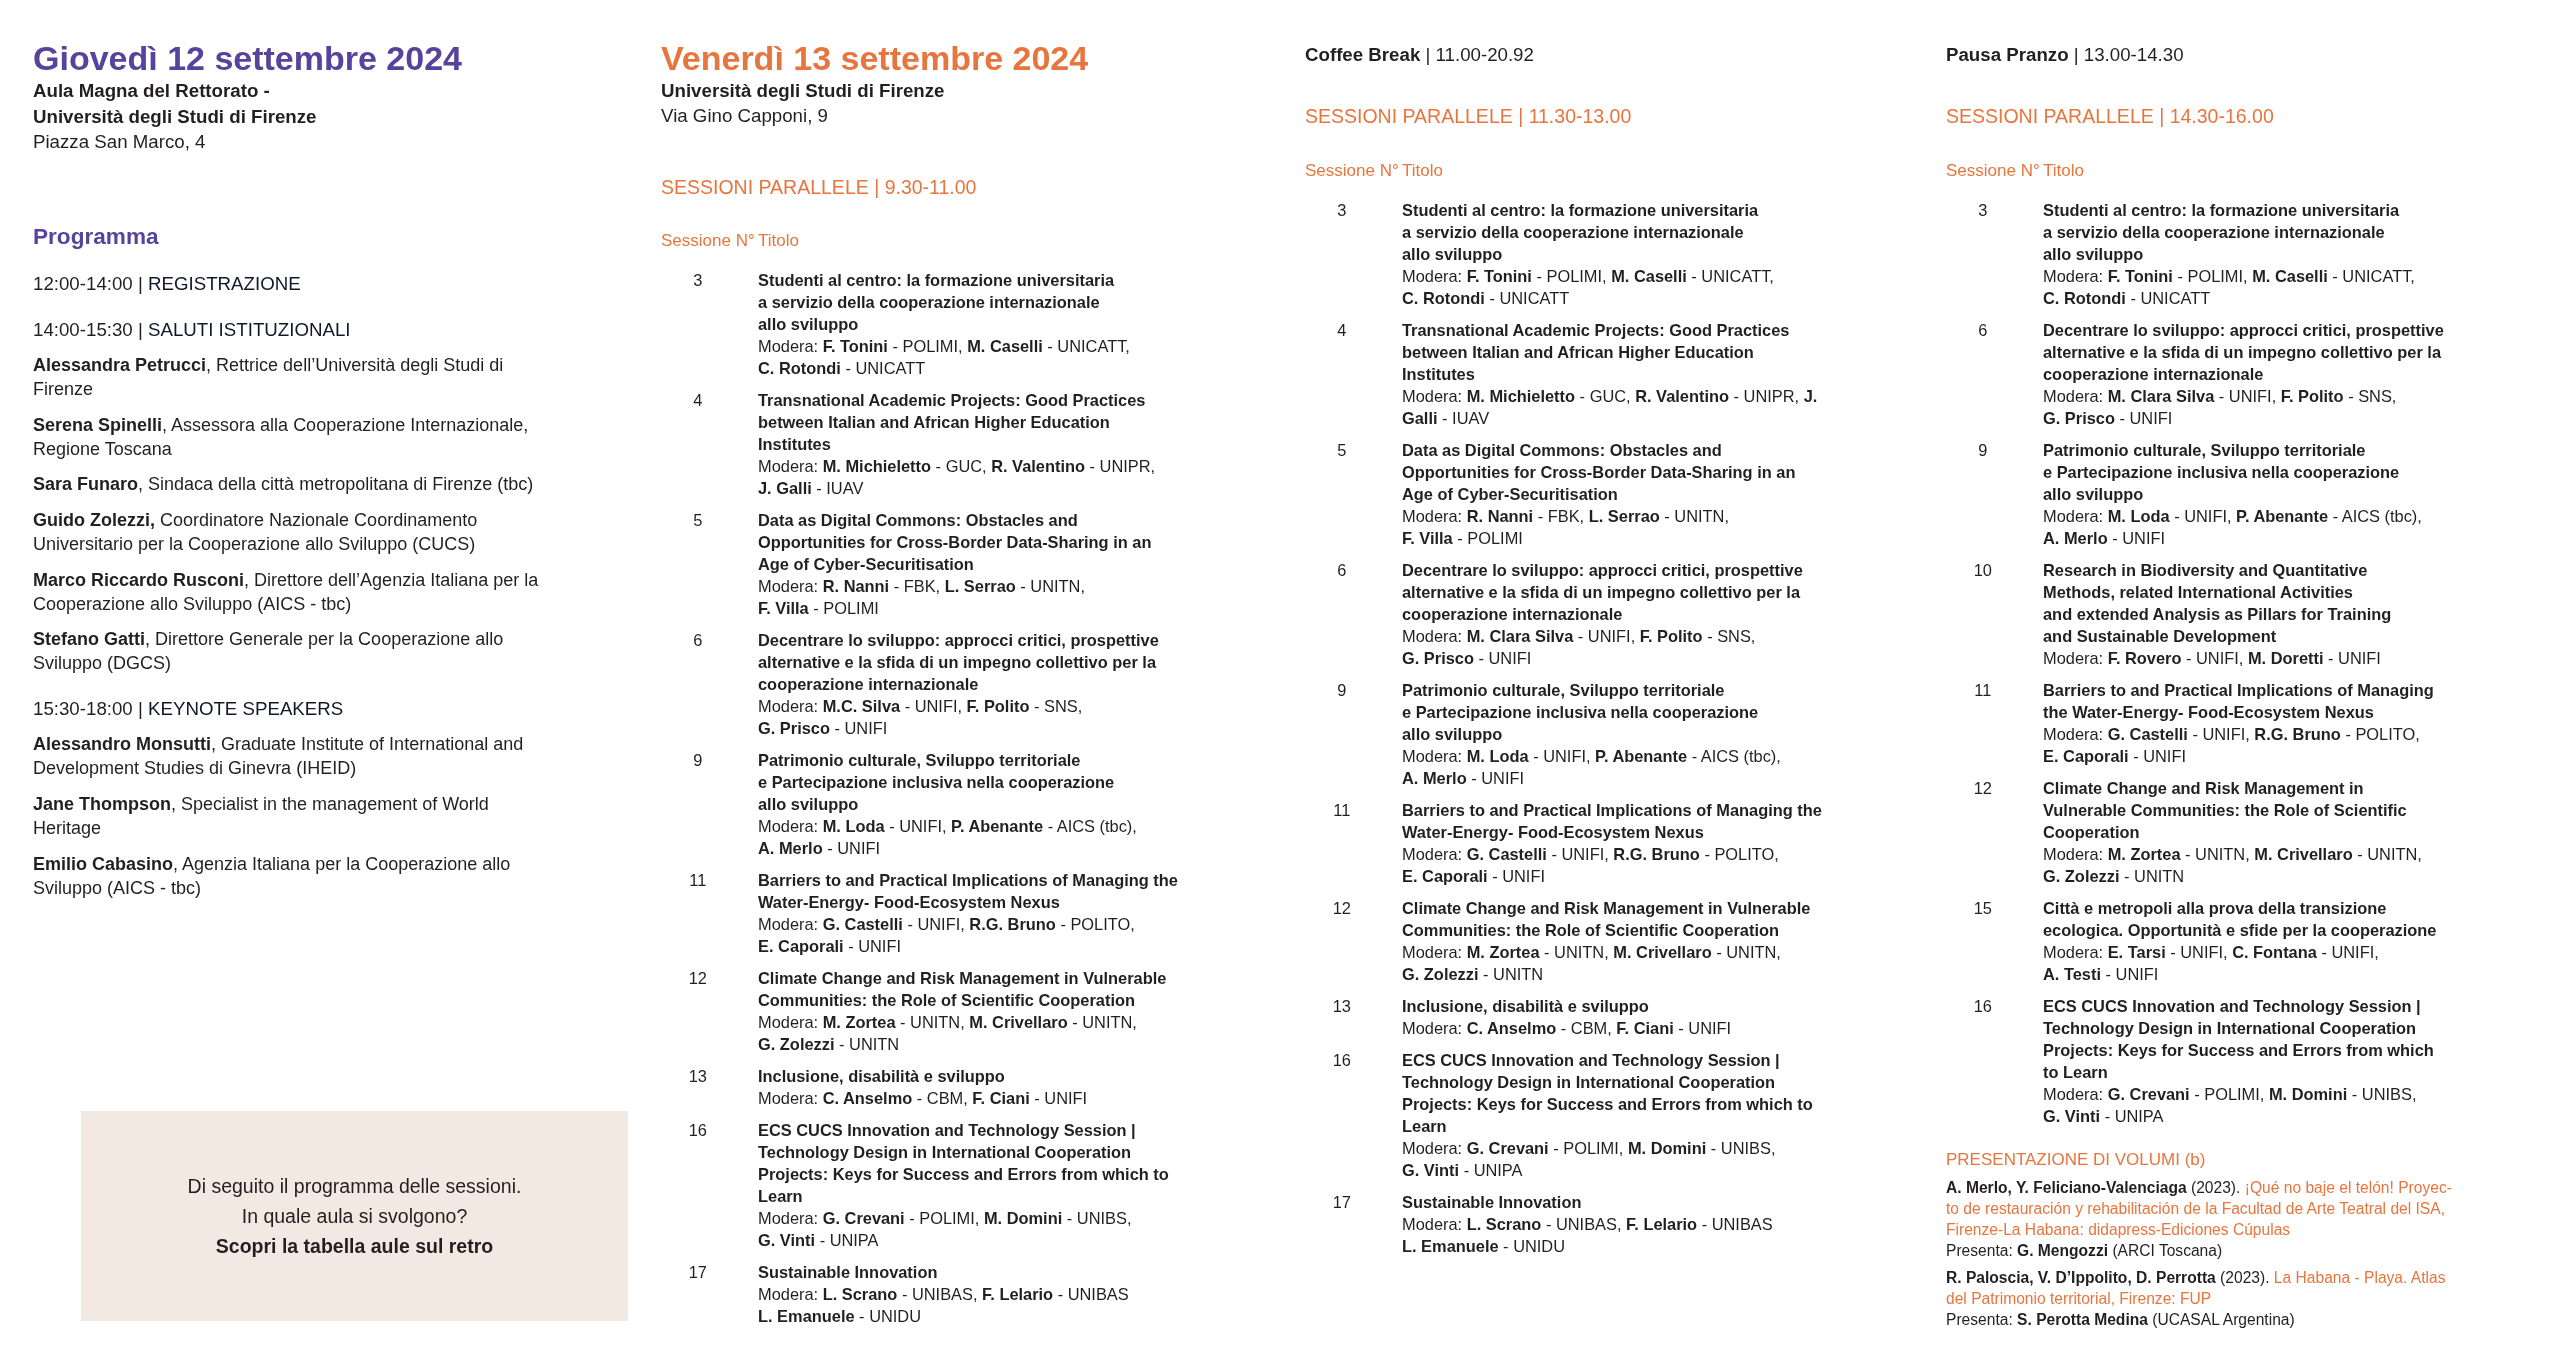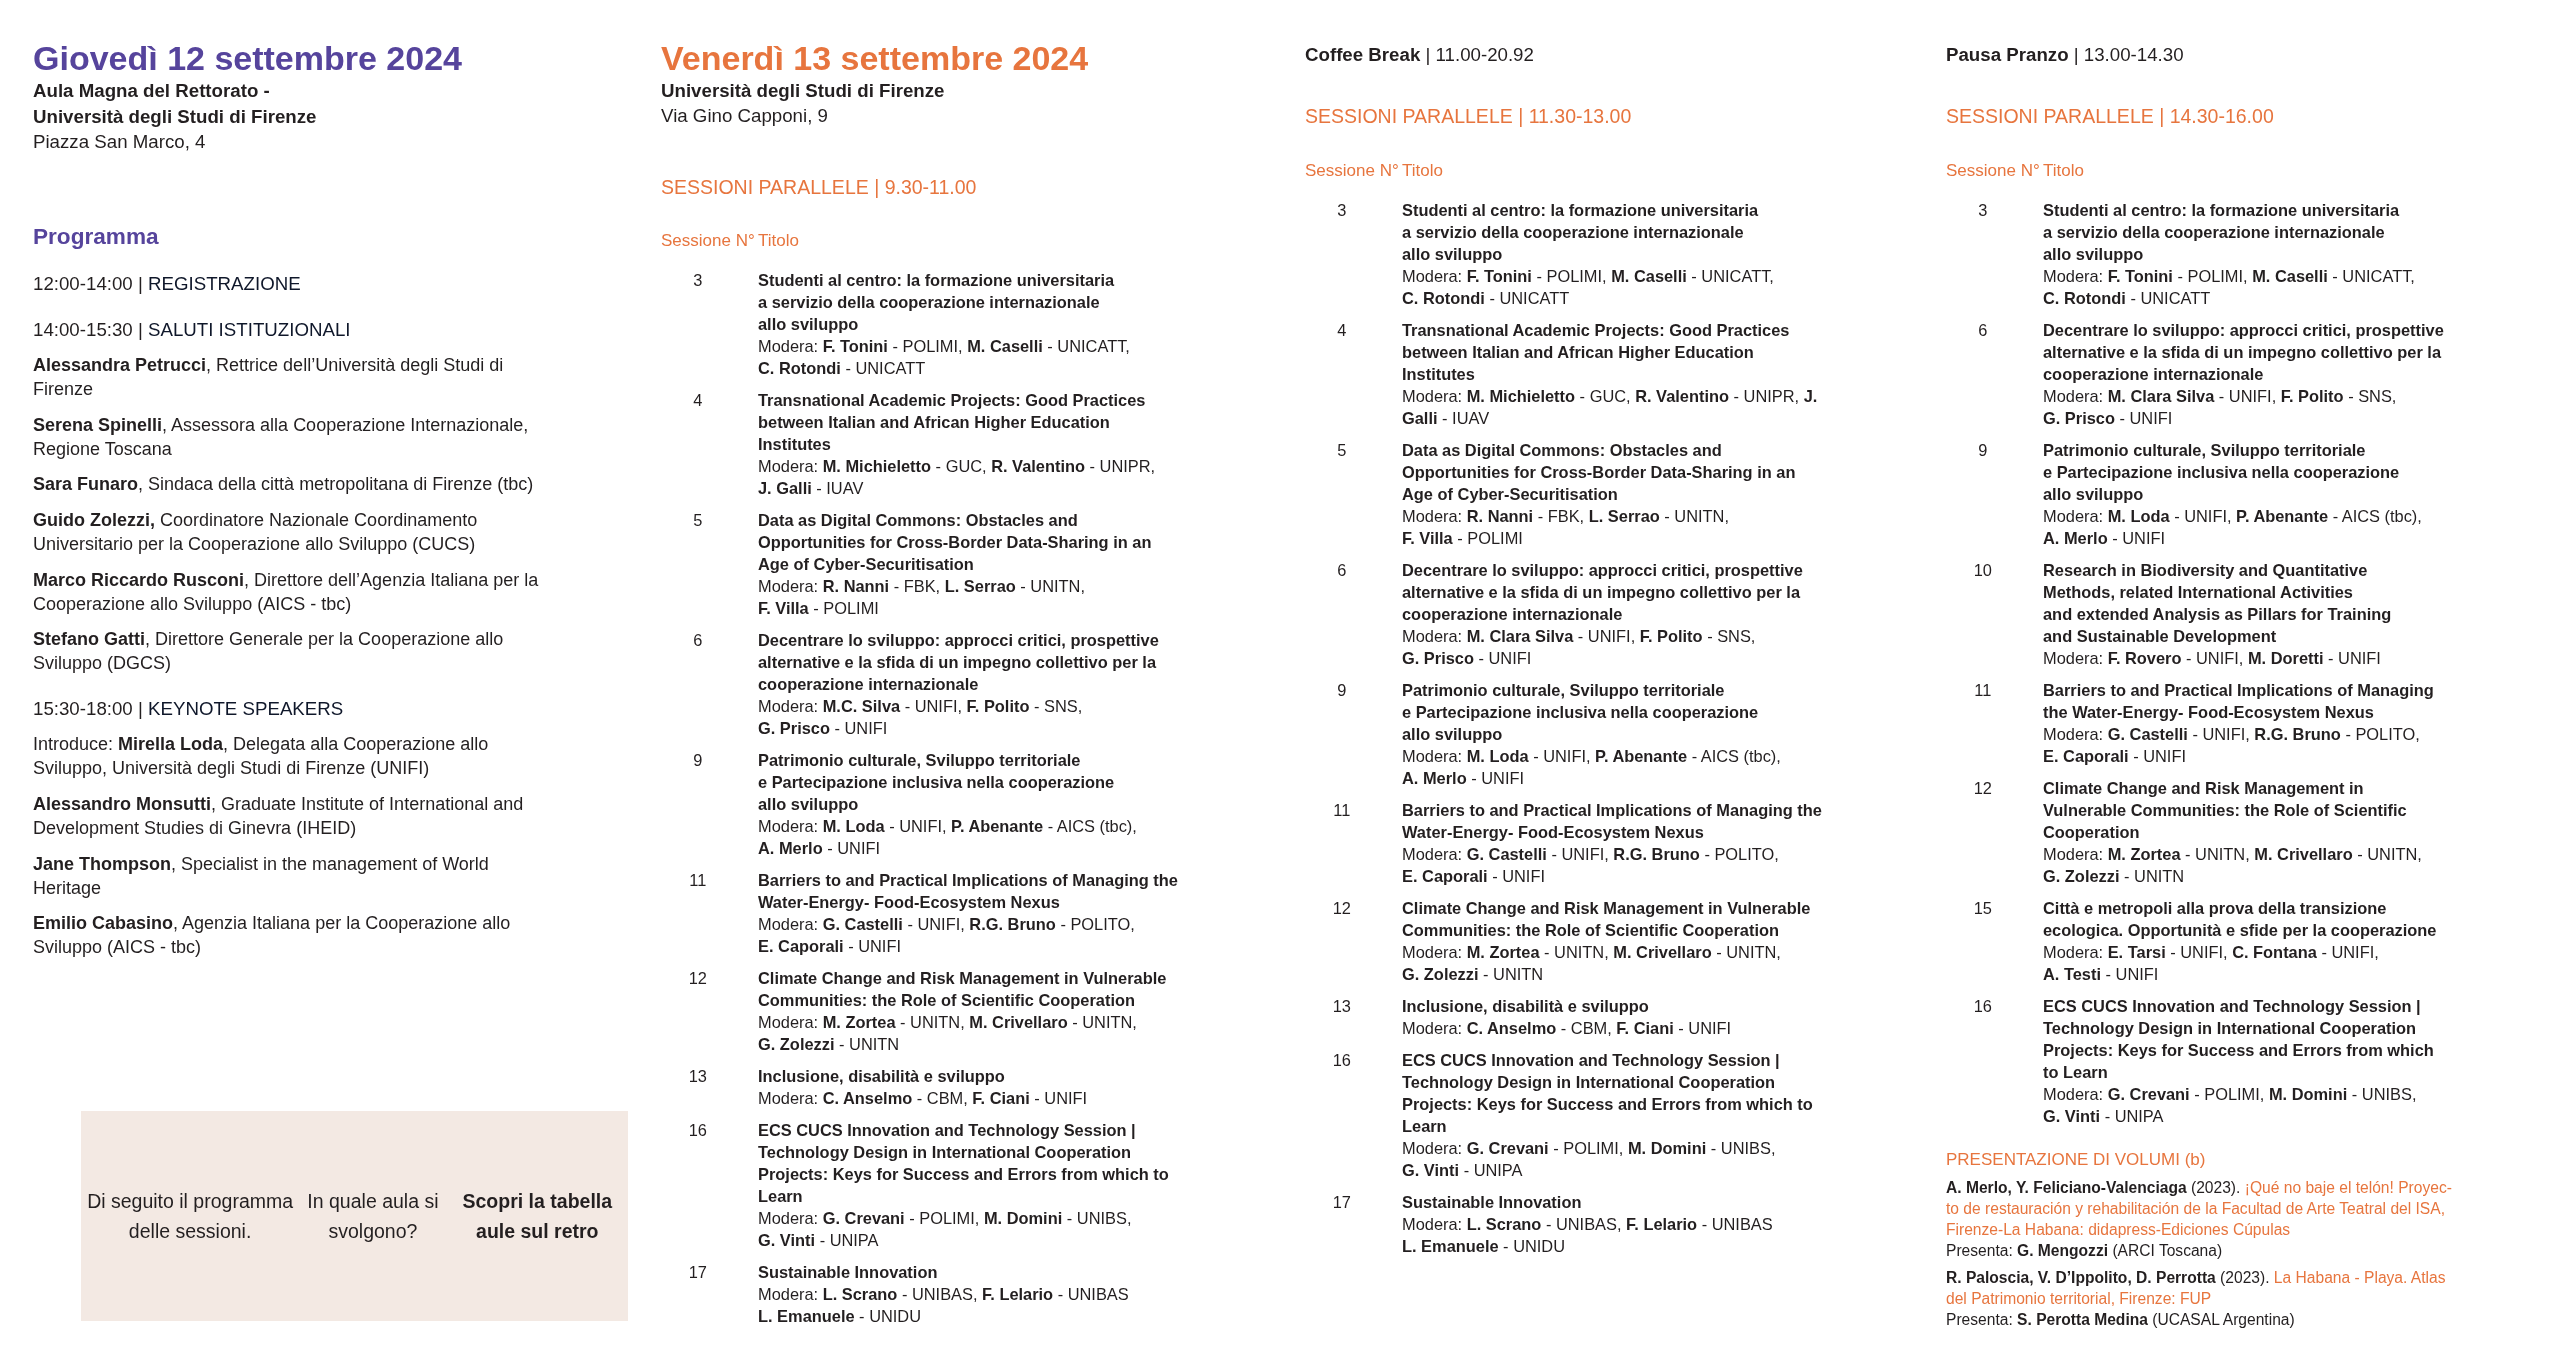--- a/index.html
+++ b/index.html
@@ -14,21 +14,21 @@
   .day-title.purple-t{color:#56449c;}
   .day-title.orange-t{color:#e7753e;}
   .venue{font-size:18.7px;line-height:26px;font-weight:bold;white-space:pre-line;margin-top:3.9px;}
   .addr{font-size:18.7px;line-height:24px;}
 
   .programma{margin:70px 0 0 0;font-size:22.6px;line-height:26.5px;font-weight:bold;color:#56449c;}
   .sched{font-size:18.7px;line-height:23.4px;margin-top:22px;white-space:pre-line;}
   .para{font-size:18px;line-height:24px;margin-top:11.7px;white-space:pre-line;}
 
   .info-box{position:absolute;left:81px;top:1111px;width:547px;height:210px;background:#f3e9e3;
-            display:flex;flex-direction:row;justify-content:center;align-items:center;
+            display:flex;flex-direction:column;justify-content:center;align-items:center;
             font-size:19.5px;line-height:30px;text-align:center;}
 
   .break-line{font-size:18.7px;line-height:23.4px;}
   .sect-head{font-size:19.5px;line-height:23.4px;color:#e7753e;}
   .mt-col2{margin-top:48px;}
   .mt-col34{margin-top:39px;}
   .thead{display:grid;grid-template-columns:97px 1fr;margin-top:31px;color:#e7753e;
          font-size:17px;line-height:22px;}
   .th-n{white-space:nowrap;}
   .sess-list{margin-top:17px;}
@@ -59,22 +59,20 @@
         <div class="para"><span class="b ">Serena Spinelli</span><span>, Assessora alla Cooperazione Internazionale,
 Regione Toscana</span></div>
         <div class="para"><span class="b ">Sara Funaro</span><span>, Sindaca della città metropolitana di Firenze (tbc)</span></div>
         <div class="para"><span class="b ">Guido Zolezzi,</span><span> Coordinatore Nazionale Coordinamento
 Universitario per la Cooperazione allo Sviluppo (CUCS)</span></div>
         <div class="para"><span class="b ">Marco Riccardo Rusconi</span><span>, Direttore dell’Agenzia Italiana per la
 Cooperazione allo Sviluppo (AICS - tbc)</span></div>
         <div class="para"><span class="b ">Stefano Gatti</span><span>, Direttore Generale per la Cooperazione allo
 Sviluppo (DGCS)</span></div>
         <div class="sched"><span>15:30-18:00 | </span><span class="purple">KEYNOTE SPEAKERS</span></div>
-        <div class="para"><span>Introduce: </span><span class="b ">Mirella Loda</span><span>, Delegata alla Cooperazione allo
-Sviluppo, Università degli Studi di Firenze (UNIFI)</span></div>
         <div class="para"><span class="b ">Alessandro Monsutti</span><span>, Graduate Institute of International and
 Development Studies di Ginevra (IHEID)</span></div>
         <div class="para"><span class="b ">Jane Thompson</span><span>, Specialist in the management of World
 Heritage</span></div>
         <div class="para"><span class="b ">Emilio Cabasino</span><span>, Agenzia Italiana per la Cooperazione allo
 Sviluppo (AICS - tbc)</span></div>
       </div>
   </section>
 
   <div class="info-box">

